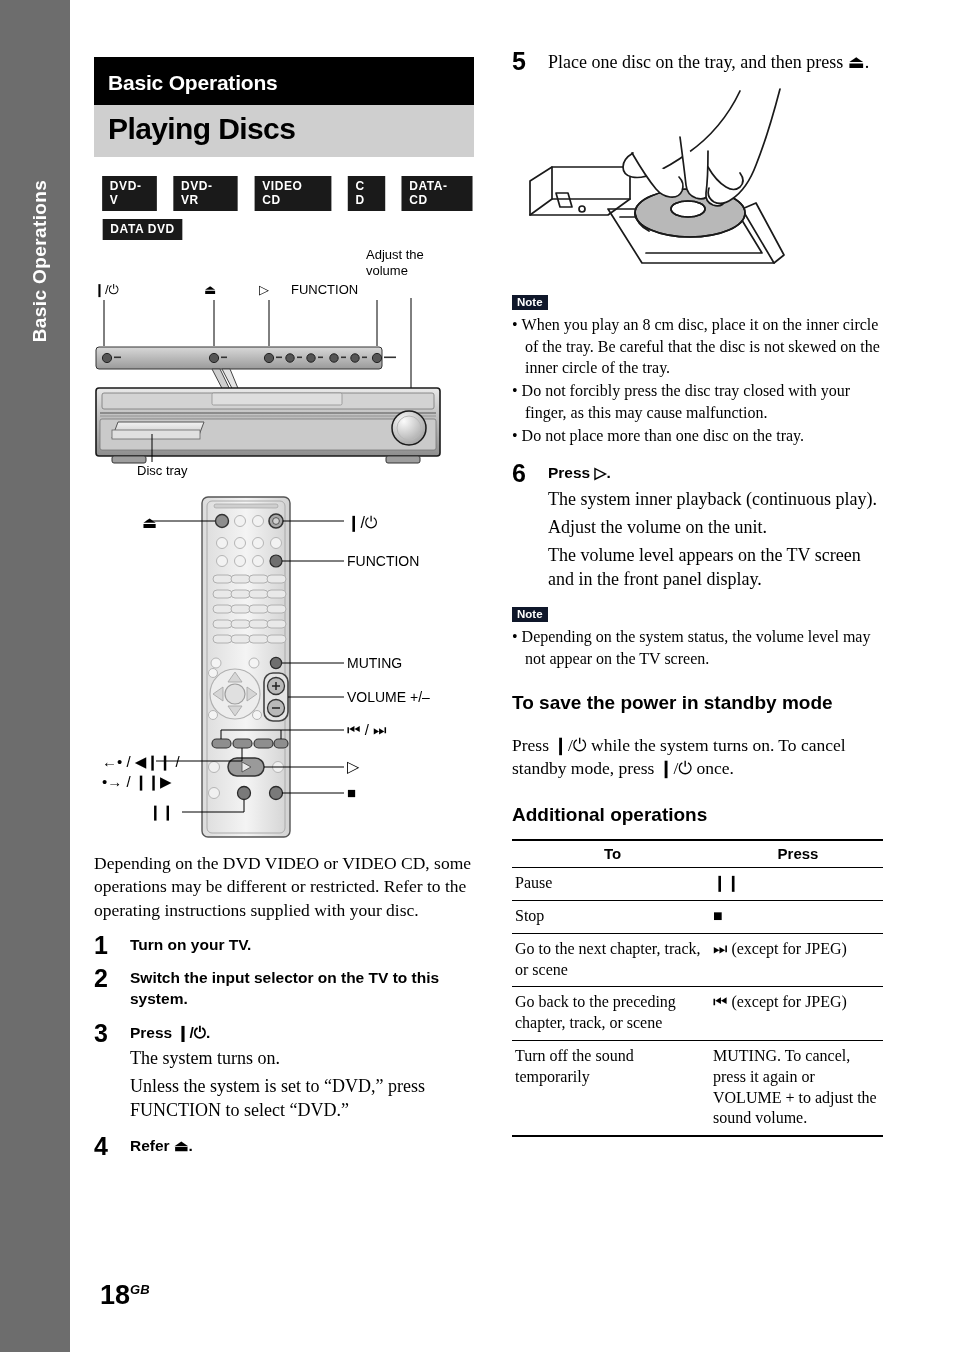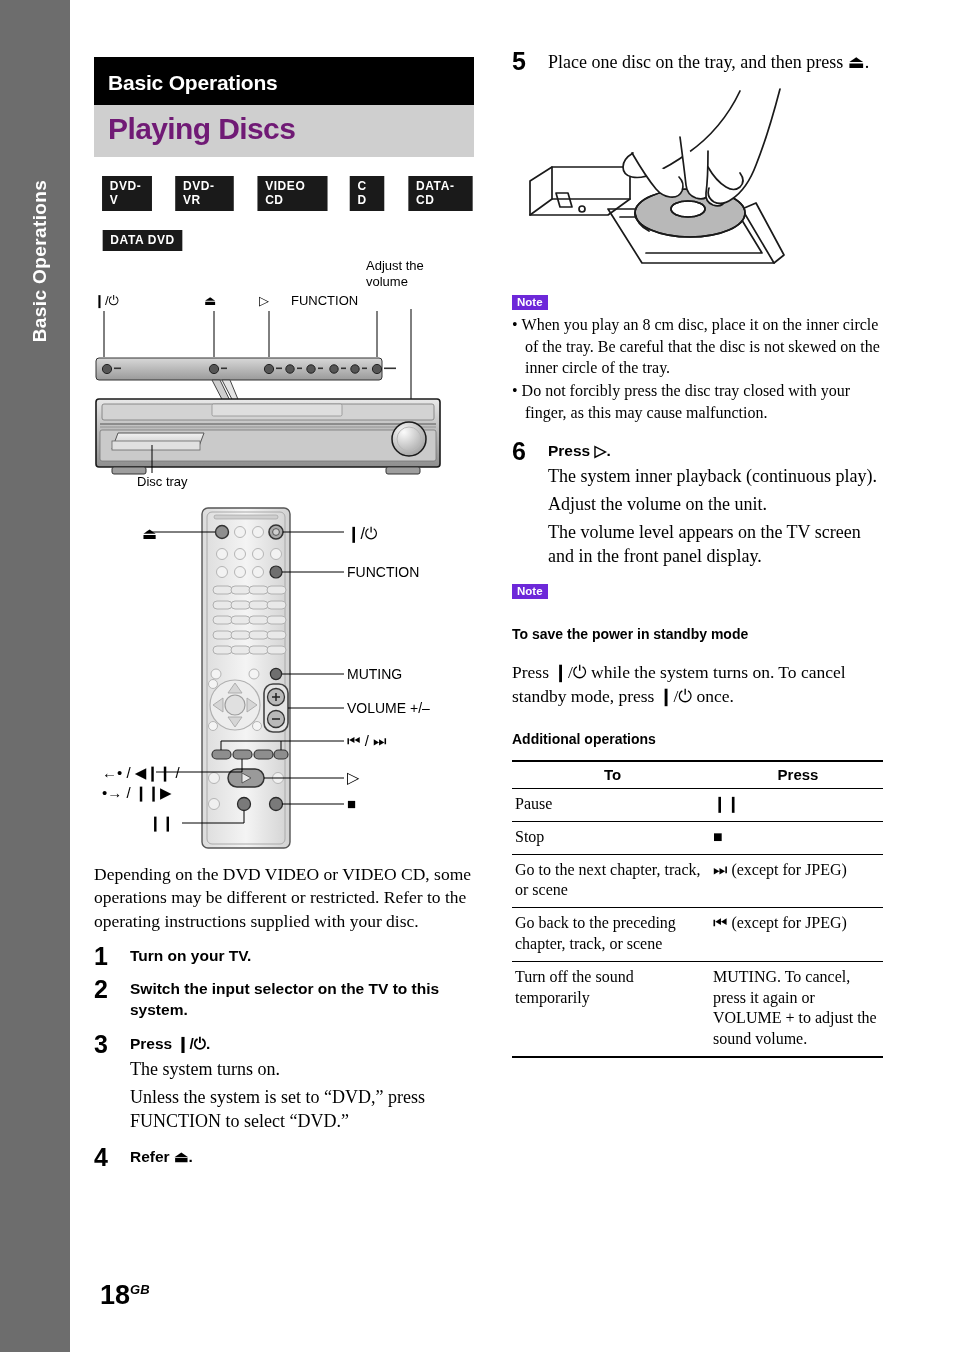--- a/index.html
+++ b/index.html
@@ -37,30 +37,30 @@
   
   .hdr-black {
     background:#000; color:#fff;
     font-family:"Liberation Sans", sans-serif;
     font-weight:bold; font-size:21px;
     padding:14px 0 10px 14px;
     margin-top:57px;
     letter-spacing:-.2px;
   }
   .hdr-gray {
-    background:#cfcfcf; color:#701a75;
+    background:#cfcfcf; color:#000000;
     font-family:"Liberation Sans", sans-serif;
     font-weight:bold; font-size:30px;
     padding:7px 0 11px 14px;
     letter-spacing:-.6px;
   }
 
   
   .badges { margin-top:19px; padding-left:7px; }
-  .badge-row { display:flex; gap:21px; margin-bottom:19px; }
+  .badge-row { display:flex; gap:14px; margin-bottom:8px; }
   .badge {
     background:#1a1a1a; color:#fff;
     font-family:"Liberation Sans", sans-serif;
     font-weight:bold; font-size:12.5px;
     padding:3px 8px 4px 8px;
     letter-spacing:.6px;
     display:inline-block;
     transform:scaleX(.96);
   }
 
@@ -94,37 +94,37 @@
     font-weight:bold; font-size:25px;
   }
   .step-title {
     font-family:"Liberation Sans", sans-serif;
     font-weight:bold; font-size:15.5px; line-height:1.33;
   }
   .step-body { font-size:18px; line-height:1.33; margin-top:4px; }
 
   
   .note-tag {
-    display:inline-block; background:#6d28d9; color:#fff;
+    display:inline-block; background:#0f172a; color:#fff;
     font-family:"Liberation Sans", sans-serif;
     font-weight:bold; font-size:11.5px;
     padding:1px 5px 2px 5px; margin-bottom:4px;
   }
   .note-list { margin:0; padding:0; list-style:none; }
   .note-list li {
     font-size:16px; line-height:1.36;
     padding-left:13px; text-indent:-13px;
     margin-bottom:1px;
   }
   .note-list li::before { content:"\2022\00a0"; }
 
   
   .h2 {
     font-family:"Liberation Sans", sans-serif;
-    font-weight:bold; font-size:14px; line-height:1.3;
+    font-weight:bold; font-size:19px; line-height:1.3;
     margin:22px 0 6px 0;
   }
 
   
   table.ops { border-collapse:collapse; width:371px; margin-top:12px; }
   table.ops th {
     text-align:center; font-family:"Liberation Sans", sans-serif;
     font-weight:bold; font-size:15px;
     padding:4px 0 5px 3px;
     border-top:2.2px solid #000; border-bottom:1px solid #000;
@@ -456,33 +456,37 @@
           <path d="M196 86 q8 14 18 20 q8 5 14 0 q6 -6 0 -14" fill="#ffffff"></path>
         </g>
       </svg>
     </div>
 
     <div style="margin-top:2px;">
       <span class="note-tag">Note</span>
       <ul class="note-list">
         <li>When you play an 8 cm disc, place it on the inner circle of the tray. Be careful that the disc is not skewed on the inner circle of the tray.</li>
         <li>Do not forcibly press the disc tray closed with your finger, as this may cause malfunction.</li>
+        <li>Do not place more than one disc on the tray.</li>
       </ul>
     </div>
 
     <div class="step" style="margin-top:17px;">
       <span class="step-num">6</span>
       <div class="step-title">Press ▷.</div>
       <div class="step-body">The system inner playback (continuous play).</div>
       <div class="step-body">Adjust the volume on the unit.</div>
       <div class="step-body">The volume level appears on the TV screen and in the front panel display.</div>
     </div>
 
     <div style="margin-top:12px;">
       <span class="note-tag">Note</span>
+      <ul class="note-list">
+        <li>Depending on the system status, the volume level may not appear on the TV screen.</li>
+      </ul>
     </div>
 
     <h2 class="h2">To save the power in standby mode</h2>
     <p class="para" style="margin-top:18px;">Press ❙/⏻ while the system turns on. To cancel standby mode, press ❙/⏻ once.</p>
 
     <h2 class="h2">Additional operations</h2>
 
     <table class="ops">
       <thead>
         <tr>

